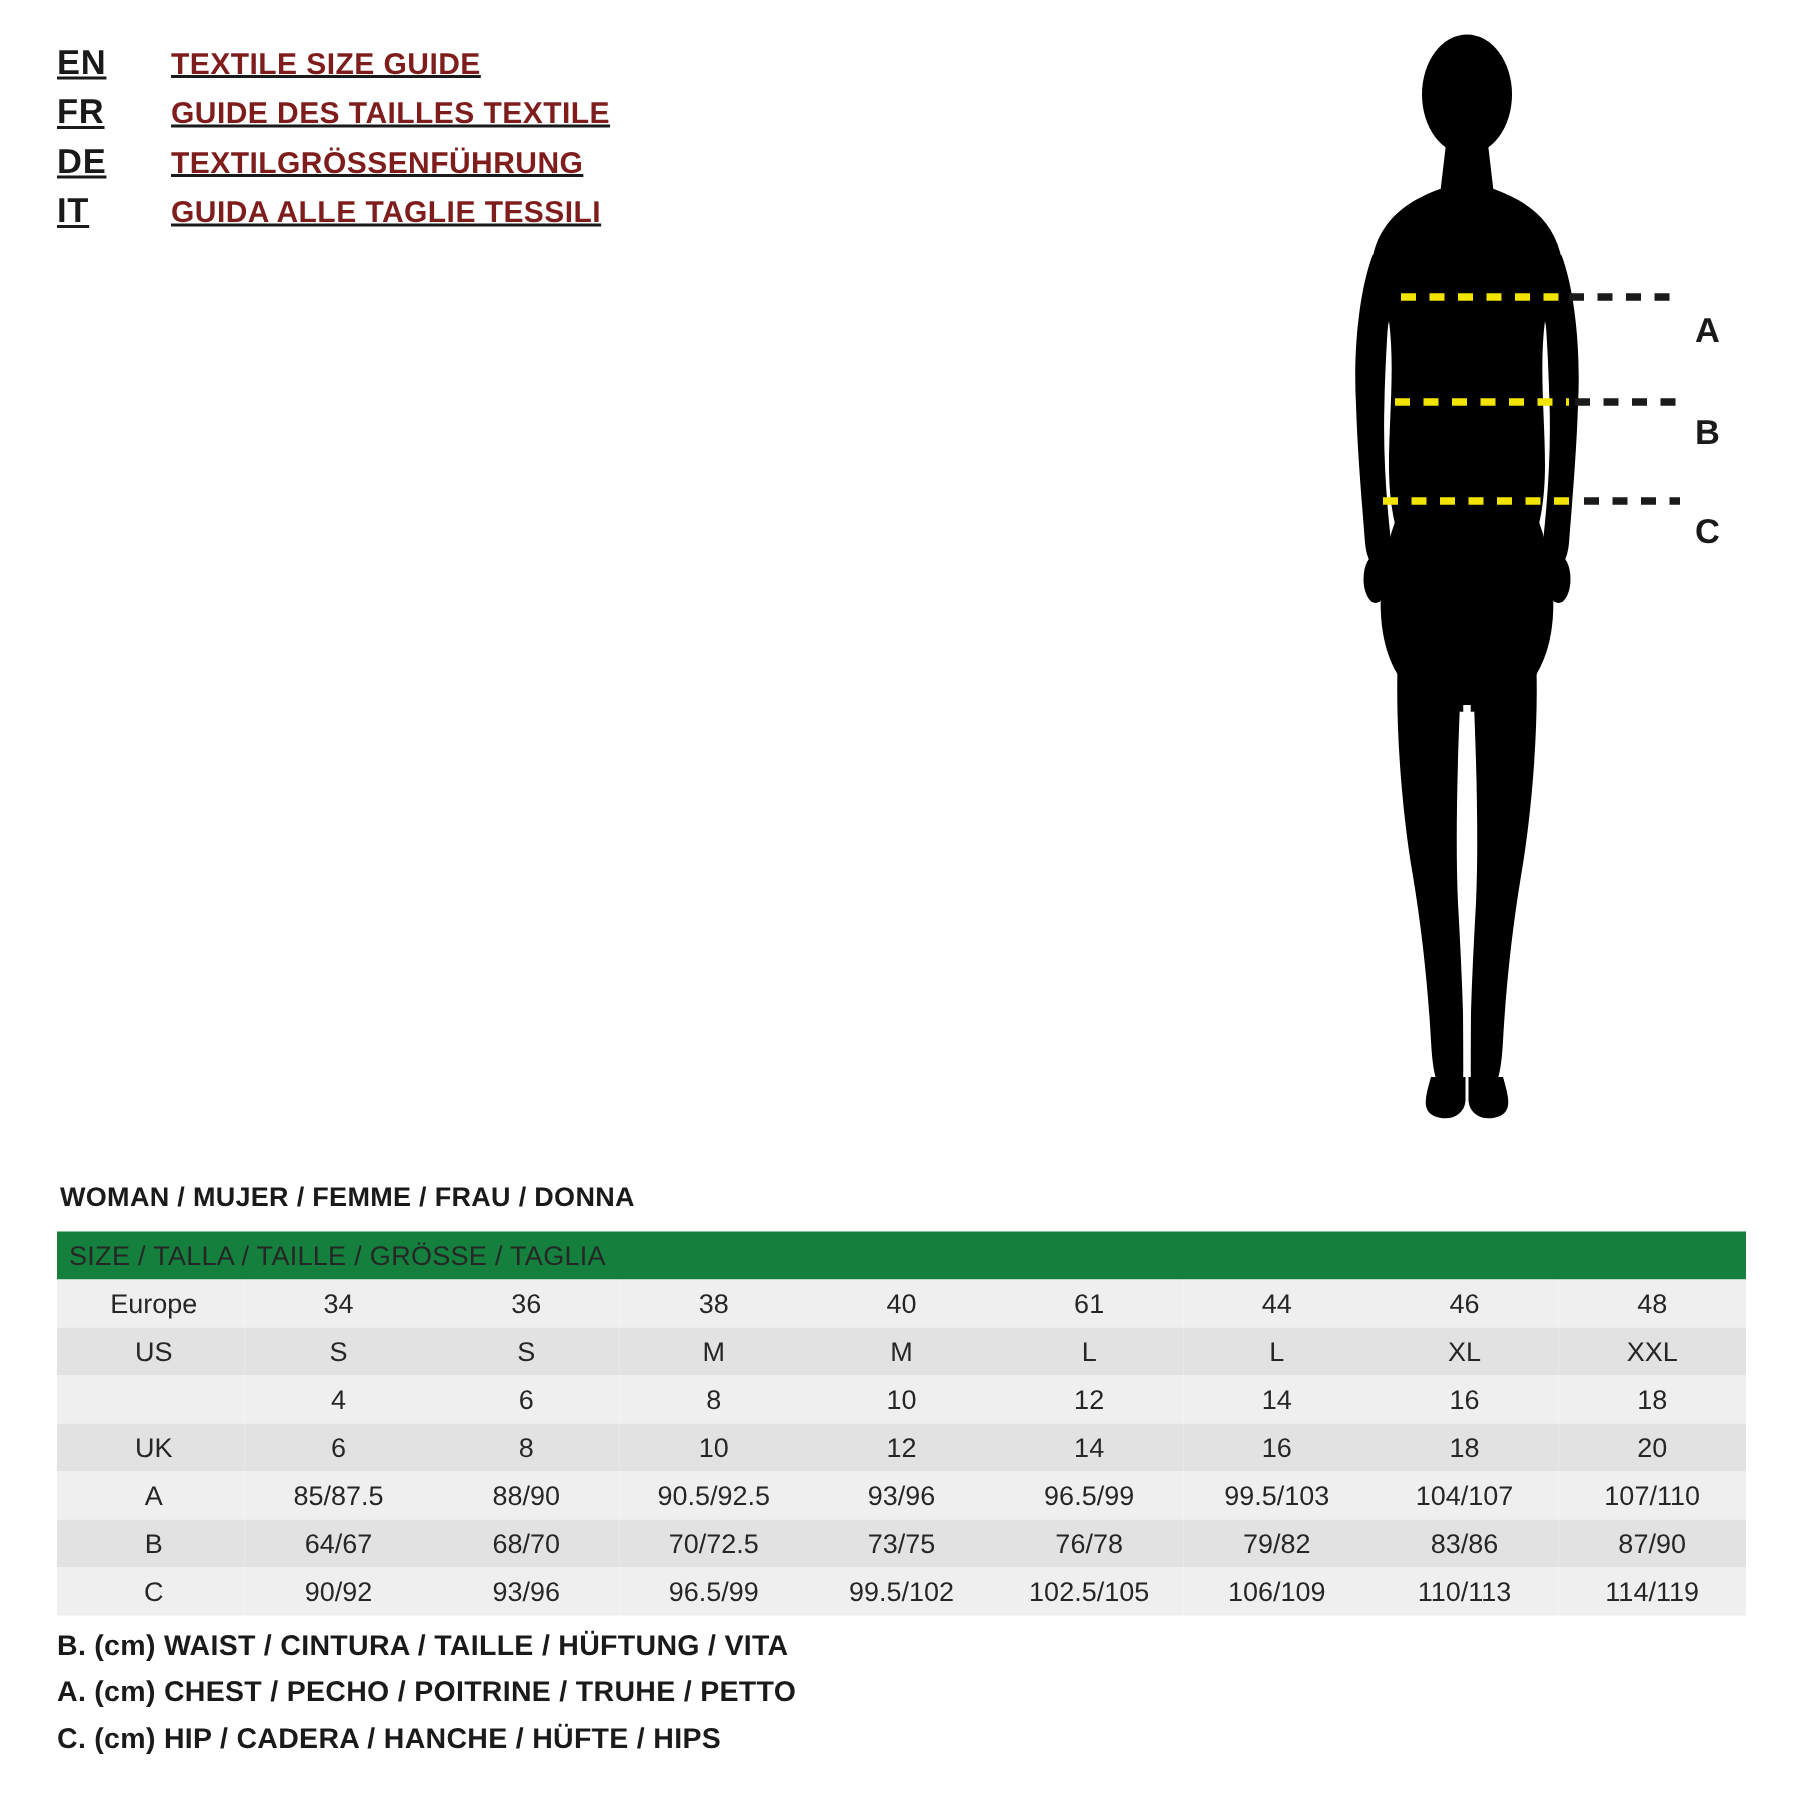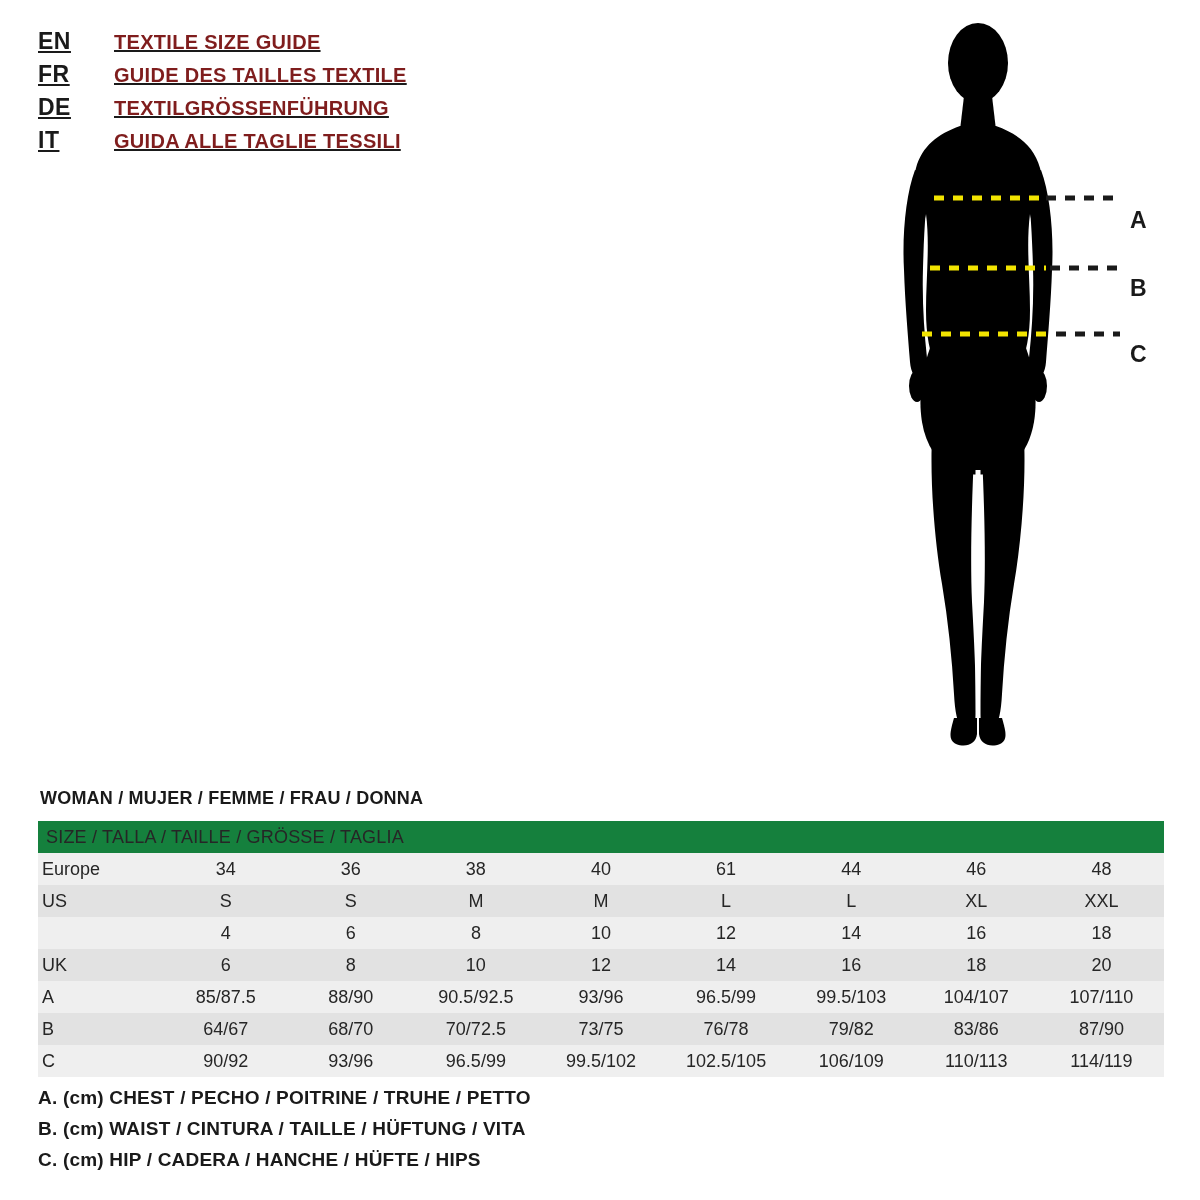--- a/index.html
+++ b/index.html
@@ -92,21 +92,21 @@
     background: #15803d;
     text-align: left;
     padding-left: 8px;
     font-weight: normal;
     font-size: 18px;
     letter-spacing: 0.2px;
   }
   tbody tr:nth-child(odd)  { background: #efefef; }
   tbody tr:nth-child(even) { background: #e2e2e2; }
   tbody td.rowhead {
-    text-align: left;
+    text-align: center;
     padding-left: 4px;
     width: 186px;
   }
   tbody td.val {
     text-align: center;
   }
 
   
   #footnotes {
     position: absolute;
@@ -318,16 +318,16 @@
         <td class="val">102.5/105</td>
         <td class="val">106/109</td>
         <td class="val">110/113</td>
         <td class="val">114/119</td>
       </tr>
     </tbody>
   </table>
 </div>
 
 <div id="footnotes">
+  <div class="footnote">B. (cm) WAIST / CINTURA / TAILLE / HÜFTUNG / VITA</div>
   <div class="footnote">A. (cm) CHEST / PECHO / POITRINE / TRUHE / PETTO</div>
-  <div class="footnote">B. (cm) WAIST / CINTURA / TAILLE / HÜFTUNG / VITA</div>
   <div class="footnote">C. (cm) HIP / CADERA / HANCHE / HÜFTE / HIPS</div>
 </div>
 
 </body></html>

